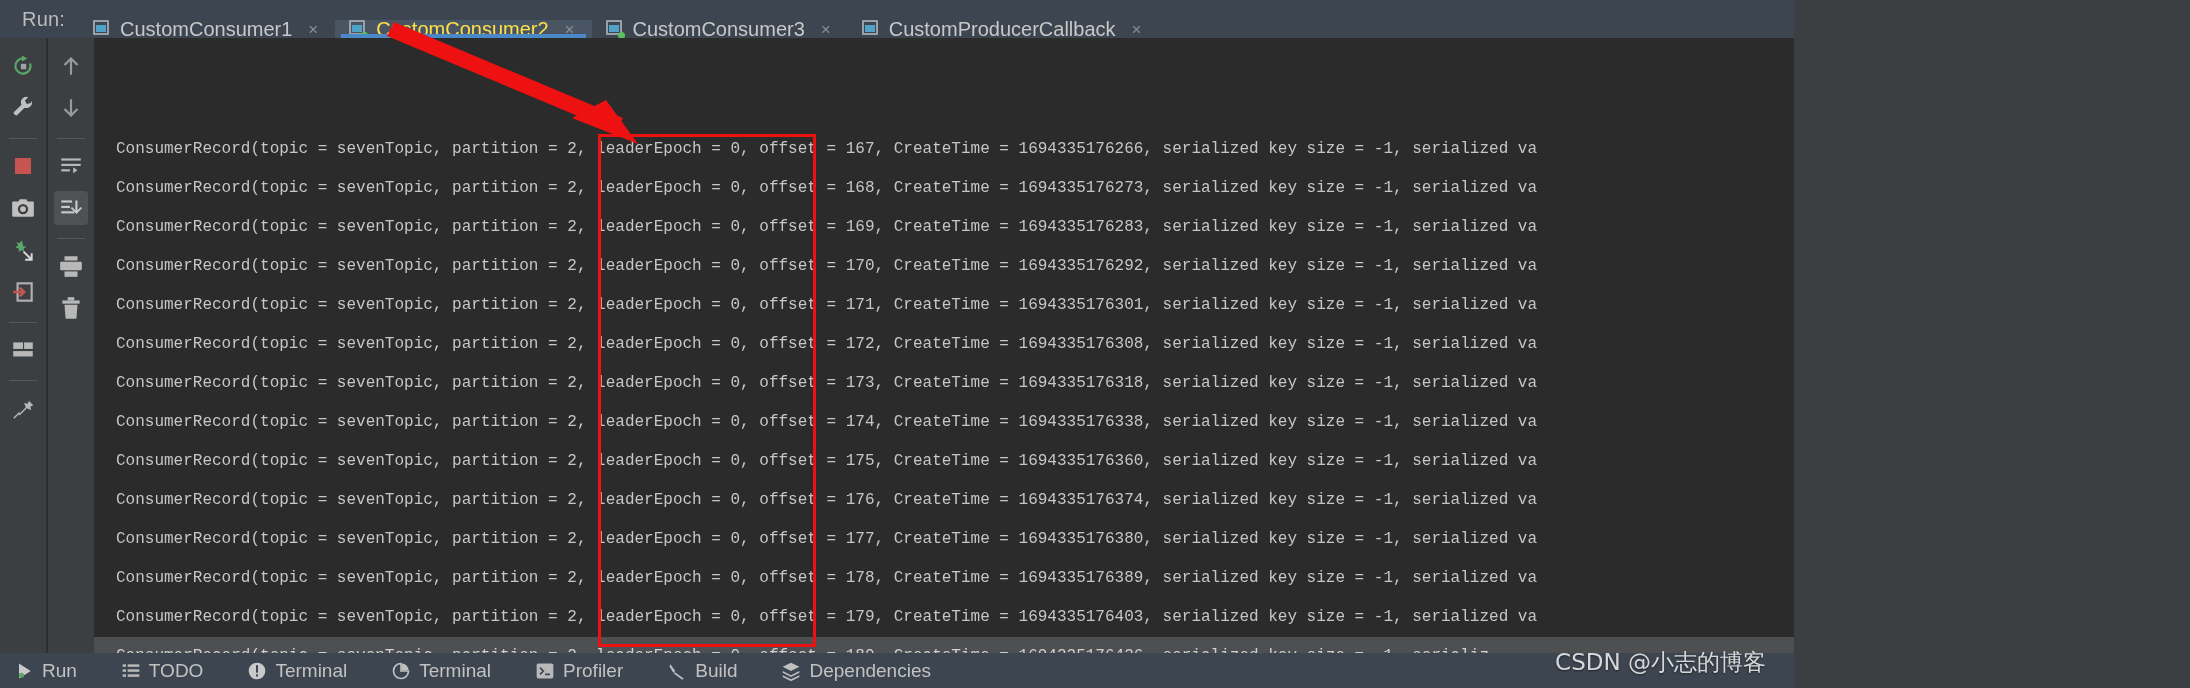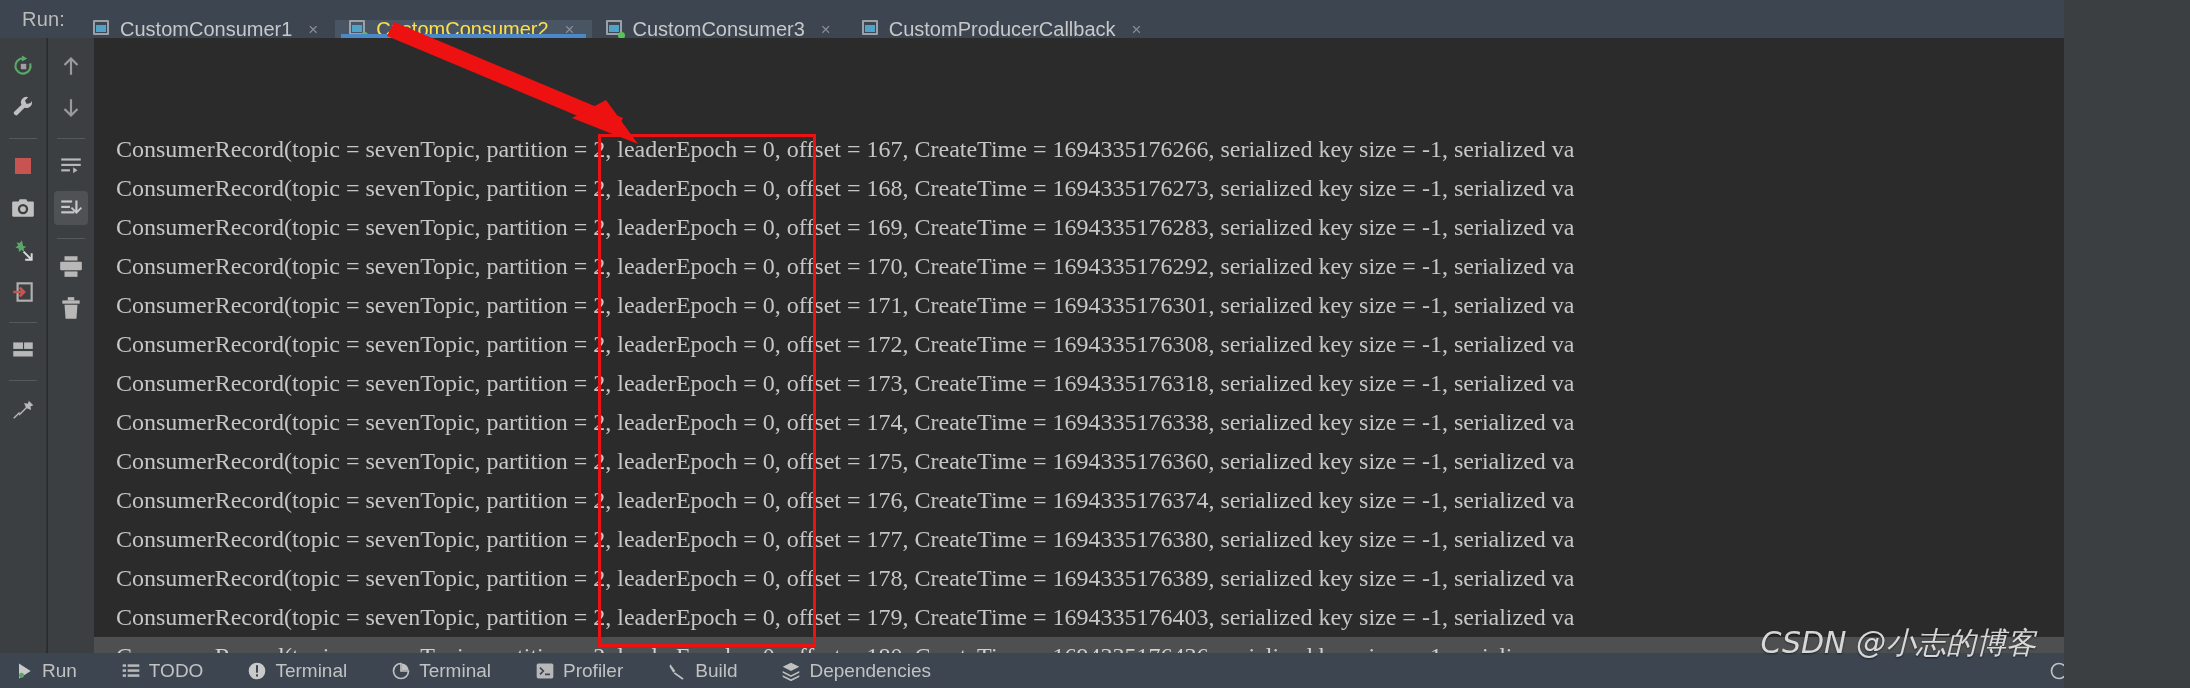--- a/index.html
+++ b/index.html
@@ -2,21 +2,21 @@
 <html><head>
 <meta charset="utf-8">
 <style>
   html,body{margin:0;padding:0;}
   body{
     width:2190px;height:688px;overflow:hidden;
     background:#3c3f41;
     font-family:"Liberation Sans", sans-serif;
     -webkit-font-smoothing:antialiased;
   }
-  .app{position:relative;width:2064px;height:688px;overflow:hidden;background:#2b2b2b;}
+  .app{position:relative;width:1794px;height:688px;overflow:hidden;background:#2b2b2b;}
 
   
   .tabbar{
     position:absolute;left:0;top:0;width:2190px;height:38px;
     background:#3c4550;
     display:flex;align-items:stretch;
   }
   .runlabel{
     display:flex;align-items:center;
     padding:0 14px 0 22px;
@@ -75,22 +75,22 @@
   .tb.sel{background:#4e5254;}
   .sep{width:28px;height:1px;background:#55595b;margin:5px 0 10px;}
 
   
   .console{
     position:absolute;left:94px;top:38px;right:0;height:615px;
     background:#2b2b2b;overflow:hidden;
   }
   .logline{
     position:absolute;left:22px;white-space:pre;
-    font-family:Liberation Serif, serif;
-    font-size:24px;line-height:39px;
+    font-family:Liberation Mono, monospace;
+    font-size:16px;line-height:39px;
     color:#c6c6c6;letter-spacing:0px;
   }
   .logline.last{
     background:#4d4f50;color:#d0d0d0;left:0;padding-left:22px;
   }
 
   
   .redbox{
     position:absolute;border:3px solid #ee1111;box-sizing:border-box;
     pointer-events:none;
@@ -102,25 +102,25 @@
     position:absolute;left:0;bottom:0;width:2190px;height:35px;
     background:#3c4550;display:flex;align-items:center;gap:8px;
     color:#c2c2c2;font-size:19px;
   }
   .sitem{display:flex;align-items:center;gap:8px;padding:0 18px;white-space:nowrap;}
   .sitem.first{padding-left:14px;}
   .sicon{width:20px;height:20px;display:inline-block;position:relative;flex:0 0 20px;}
   .evlog{margin-left:auto;padding-right:26px;display:flex;align-items:center;gap:9px;color:#c2c2c2;text-align:center;}
 
   .wm{
-    position:absolute;right:28px;bottom:24px;
-    color:#e4e4e4;opacity:.92;font-size:30px;
+    position:absolute;right:28px;bottom:10px;
+    color:#e4e4e4;opacity:.92;font-size:23px;
     font-family:"DejaVu Sans",sans-serif;
     text-shadow:0 1px 2px rgba(0,0,0,.55);
-    pointer-events:none;white-space:nowrap;font-style:italic;
+    pointer-events:none;white-space:nowrap;
   }
 </style>
 </head>
 <body>
 
 <div class="app">
 
   <div class="tabbar">
     <div class="runlabel">Run:</div>
 

